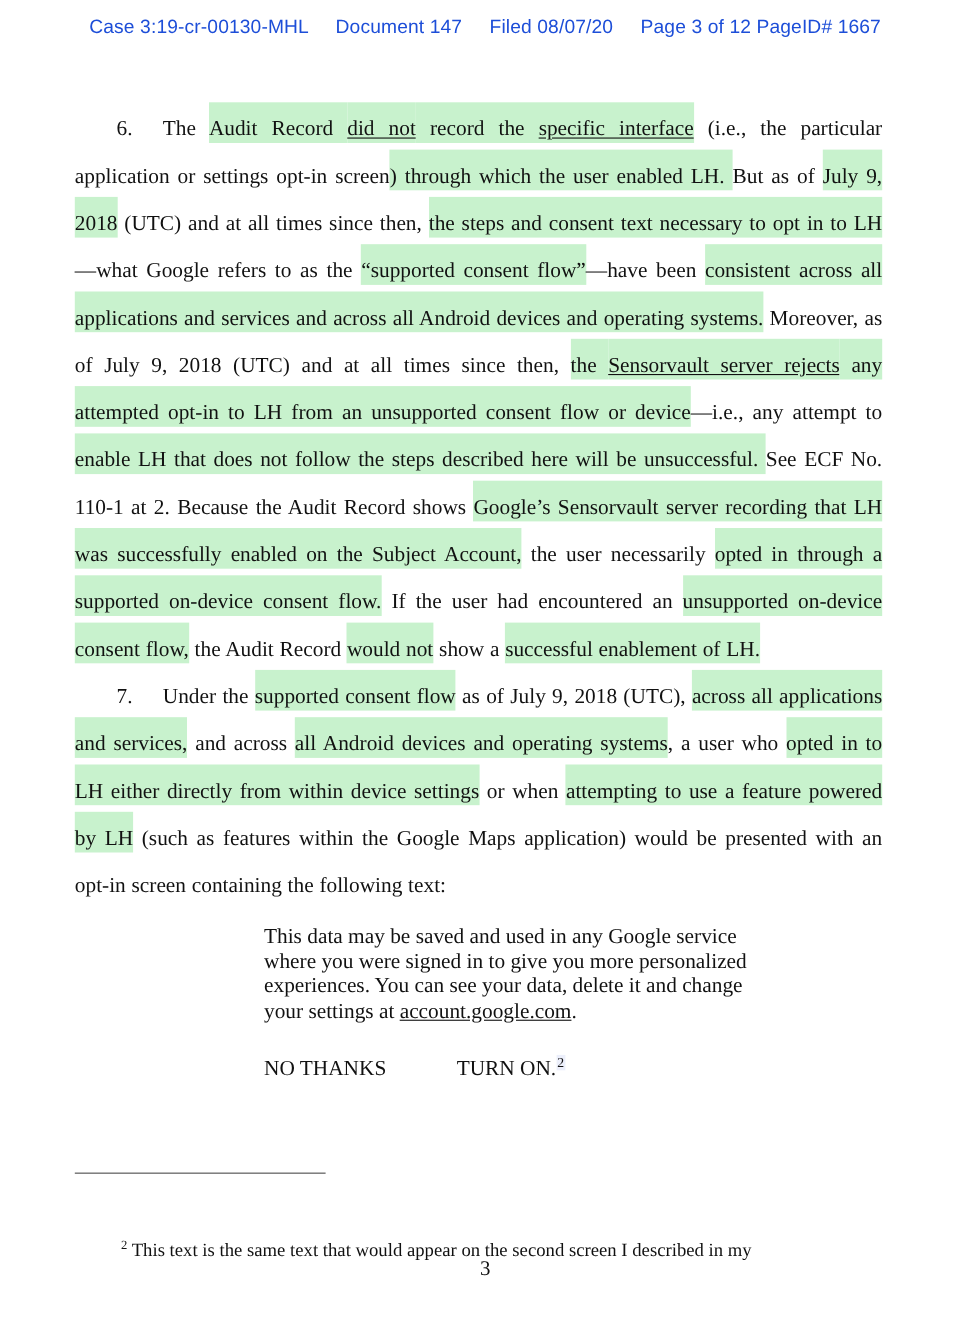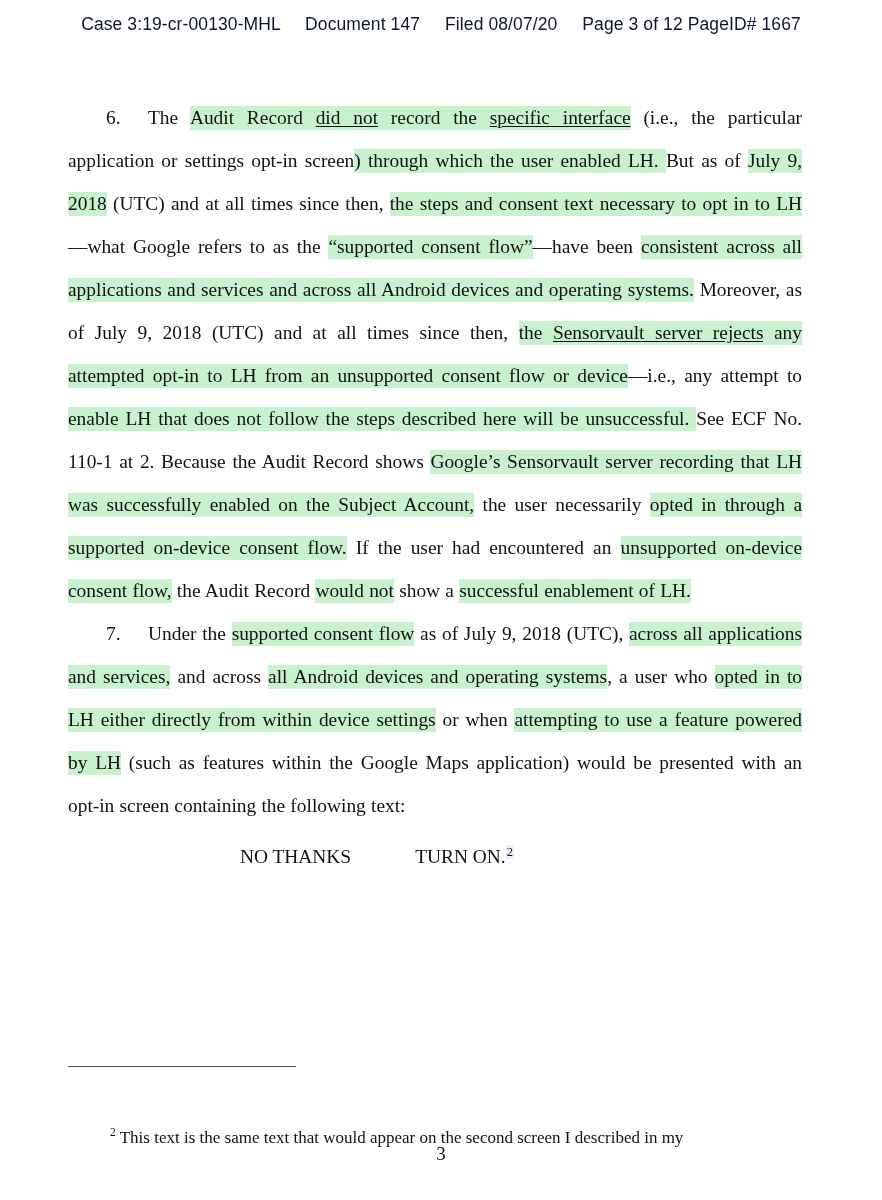--- a/index.html
+++ b/index.html
@@ -20,21 +20,21 @@
   
   #ecf-header {
     position: absolute;
     top: 14px;
     left: 0;
     width: 882px;
     text-align: center;
     font-family: "Liberation Sans", sans-serif;
     font-size: 17.5px;
     letter-spacing: 0.1px;
-    color: #0f172a;
+    color: #1d4ed8;
     white-space: nowrap;
   }
   #ecf-header .seg { display: inline; }
   #ecf-header .gap-wide { display: inline-block; width: 15px; }
 
   
   #page-body {
     position: absolute;
     top: 96px;
     left: 68px;
@@ -58,21 +58,21 @@
   .para-num {
     display: inline-block;
     width: 42px;
     text-indent: 0;
   }
 
   
   mark.hl {
     background-color: #c8f2cd;
     color: inherit;
-    padding: 1px 0 2px 0;
+    padding: 14px 0 2px 0;
     box-decoration-break: clone;
     -webkit-box-decoration-break: clone;
   }
   .u { text-decoration: underline; text-underline-offset: 2px; }
   .it { }
 
   
   #optin-block {
     margin-top: 14px;
     margin-left: 172px;
@@ -154,20 +154,21 @@
 
   <p class="body-para">
     <span class="indent-tab"></span><span class="para-num">6.</span><span class="runs">The <mark class="hl">Audit Record </mark><mark class="hl"><span class="u">did not</span></mark><mark class="hl"> record the </mark><mark class="hl"><span class="u">specific interface</span></mark> (i.e., the particular application or settings opt-in screen<mark class="hl">) through which the user enabled LH.  </mark>But as of <mark class="hl">July 9, 2018</mark> (UTC) and at all times since then, <mark class="hl">the steps and consent text necessary to opt in to LH</mark>—what Google refers to as the <mark class="hl">“supported consent flow”</mark>—have been <mark class="hl">consistent across all applications and services and across all Android devices and operating systems.</mark>  Moreover, as of July 9, 2018 (UTC) and at all times since then, <mark class="hl">the </mark><mark class="hl"><span class="u">Sensorvault server rejects</span></mark><mark class="hl"> any attempted opt-in to LH from an unsupported consent flow or device</mark>—i.e., any attempt to <mark class="hl">enable LH that does not follow the steps described here will be unsuccessful. </mark> <span class="it">See</span> ECF No. 110-1 at 2.  Because the Audit Record shows <mark class="hl">Google’s Sensorvault server recording that LH was successfully enabled on the Subject Account,</mark> the user necessarily <mark class="hl">opted in through a supported on-device consent flow.</mark>  If the user had encountered an <mark class="hl">unsupported on-device consent flow,</mark> the Audit Record <mark class="hl">would not</mark> show a <mark class="hl">successful enablement of LH. </mark></span>
   </p>
 
   <p class="body-para">
     <span class="indent-tab"></span><span class="para-num">7.</span><span class="runs">Under the <mark class="hl">supported consent flow</mark> as of July 9, 2018 (UTC), <mark class="hl">across all applications and services,</mark> and across <mark class="hl">all Android devices and operating systems</mark>, a user who <mark class="hl">opted in to LH either directly from within device settings</mark> or when <mark class="hl">attempting to use a feature powered by LH</mark> (such as features within the Google Maps application) would be presented with an opt-in screen containing the following text:</span>
   </p>
 
   <div id="optin-block">
+    <div class="quote-para"><span>This data may be saved and used in any Google service where you were signed in to give you more personalized experiences.  You can see your data, delete it and change your settings at </span><span class="u">account.google.com</span><span>.</span></div>
     <div class="buttons"><span>NO THANKS</span><span class="btn-gap"></span><span>TURN ON.</span><sup class="fn-ref">2</sup></div>
   </div>
 
 </div>
 
 <div id="footnote-rule"></div>
 <div id="footnote"><sup>2</sup> <span>This text is the same text that would appear on the second screen I described in my</span></div>
 
 <div id="page-number">3</div>
 

